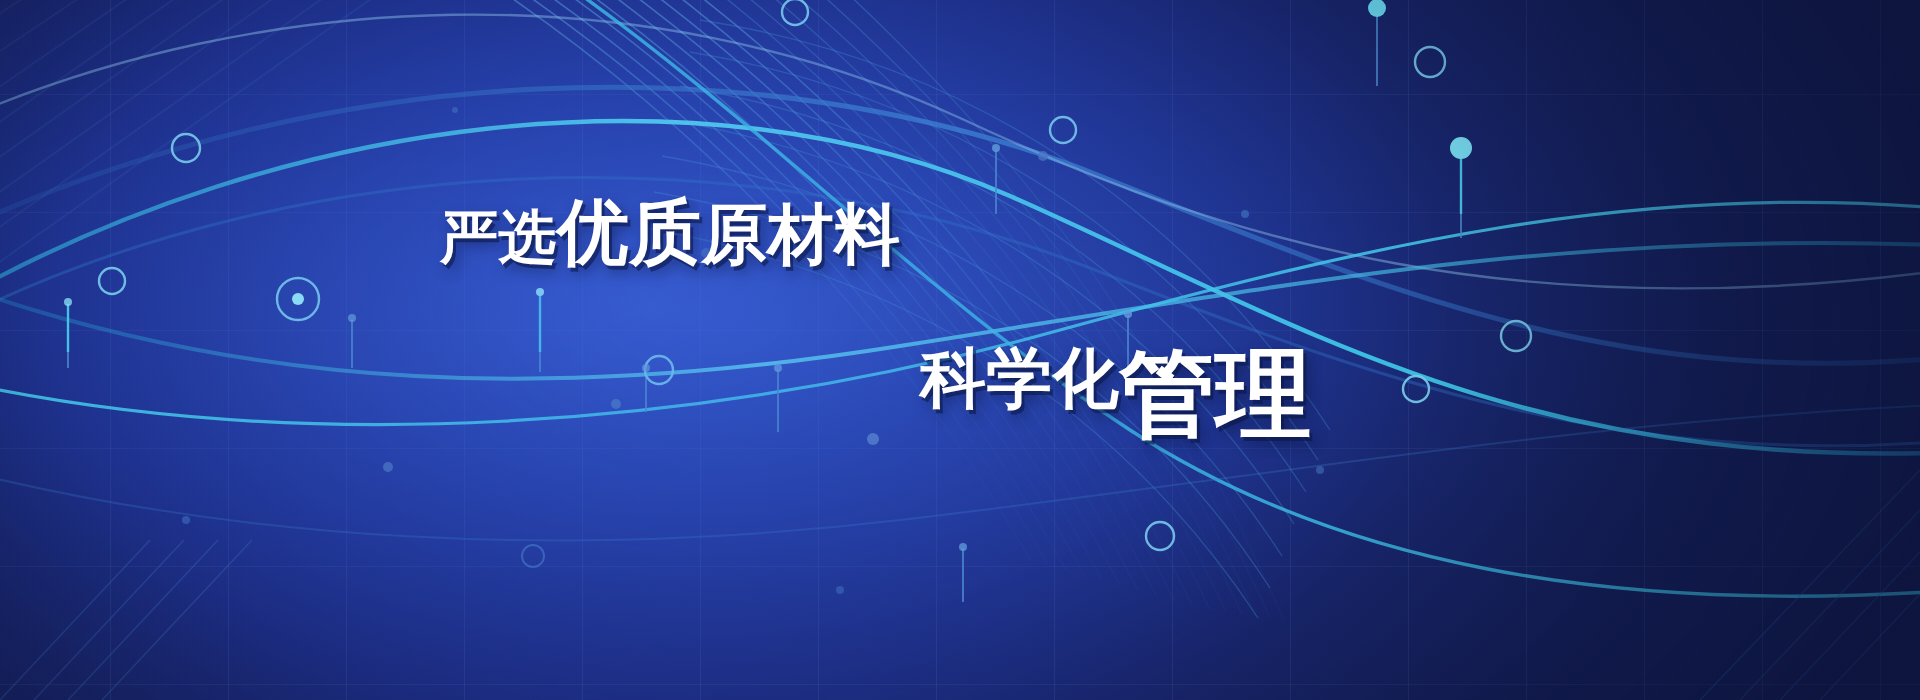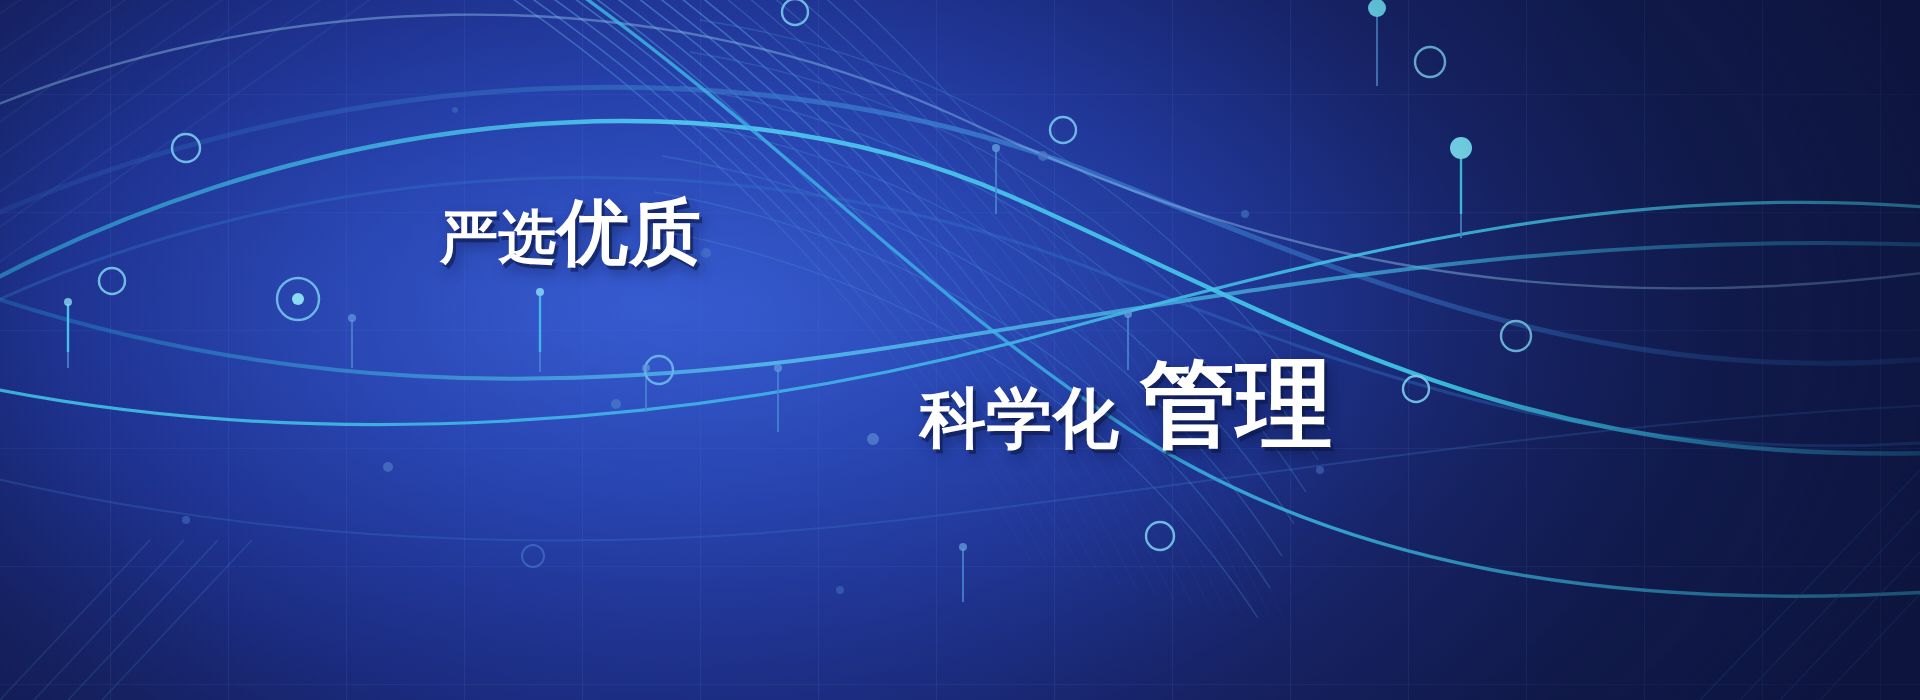--- a/index.html
+++ b/index.html
@@ -59,29 +59,29 @@
   }
   #line1 {
     left: 440px;
     top: 232px;
     transform: translateY(-50%);
     display: flex;
     align-items: baseline;
   }
   #line2 {
     left: 920px;
-    top: 404px;
+    top: 394px;
     transform: translateY(-50%);
     display: flex;
-    align-items: flex-end;
+    align-items: flex-start;
   }
   .seg-sm  { font-size: 58px; line-height: 1; }
   .seg-md  { font-size: 66px; line-height: 1; }
   .seg-lg  { font-size: 72px; line-height: 1; }
-  .seg-xl  { font-size: 96px; line-height: 1; margin-left: 21px; }
+  .seg-xl  { font-size: 96px; line-height: 1; }
 </style>
 </head>
 <body>
 
 <div id="banner">
 
   <div class="layer" id="grid-layer"></div>
 
   <svg class="layer" id="art-layer" viewBox="0 0 1920 700" preserveAspectRatio="none">
     <defs>
@@ -252,20 +252,21 @@
     </g>
   </svg>
 
   <div class="layer" id="vignette"></div>
 
   <div id="text-block">
 
     <div class="headline" id="line1">
       <span class="seg-sm">严选</span>
       <span class="seg-lg">优质</span>
+      <span class="seg-md">原材料</span>
     </div>
 
     <div class="headline" id="line2">
       <span class="seg-md">科学化</span>
       <span class="seg-xl">管理</span>
     </div>
 
   </div>
 </div>
 

